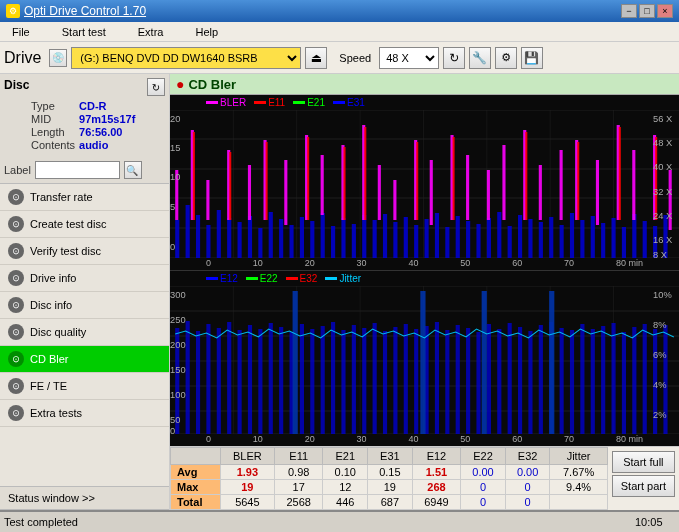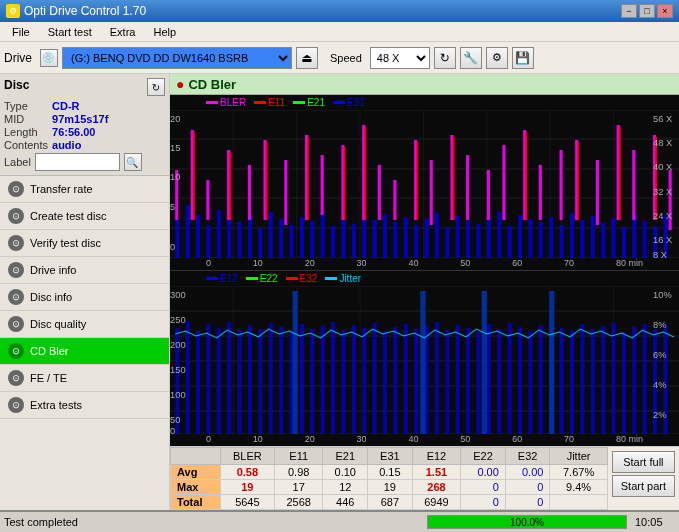--- a/index.html
+++ b/index.html
@@ -2,51 +2,51 @@
 <html><head>
   <meta charset="utf-8">
   <style>
     * { box-sizing: border-box; margin: 0; padding: 0; }
     body { font-family: 'Segoe UI', Tahoma, Arial, sans-serif; font-size: 11px; background: #d4d0c8; width: 679px; height: 532px; overflow: hidden; }
     
     
     .titlebar { background: linear-gradient(to bottom, #4a90d9, #2060b0); color: white; height: 22px; display: flex; align-items: center; padding: 0 6px; justify-content: space-between; }
     .titlebar-left { display: flex; align-items: center; gap: 4px; }
     .titlebar-icon { width: 14px; height: 14px; background: #ffd700; border-radius: 2px; display: flex; align-items: center; justify-content: center; font-size: 9px; }
-    .titlebar-title { font-size: 12px; font-weight: normal; }
+    .titlebar-title { font-size: 12px; font-weight: normal; text-decoration: underline; }
     .titlebar-controls { display: flex; gap: 2px; }
     .titlebar-btn { width: 16px; height: 14px; background: #c0c0c0; border: 1px solid #888; display: flex; align-items: center; justify-content: center; font-size: 9px; cursor: pointer; color: black; }
     .titlebar-btn.close { background: #e08080; }
     
     
-    .menubar { background: #f0ece4; border-bottom: 1px solid #ccc; height: 20px; display: flex; align-items: center; padding: 0 4px; gap: 2px; }
+    .menubar { background: #f0ece4; border-bottom: 1px solid #ccc; height: 20px; display: flex; align-items: center; padding: 0 4px; gap: 16px; }
     .menu-item { padding: 2px 8px; font-size: 11px; cursor: pointer; }
     
     
     .toolbar { background: #f0ece4; border-bottom: 1px solid #ccc; height: 32px; display: flex; align-items: center; padding: 2px 4px; gap: 4px; }
-    .toolbar-label { font-size: 12px; margin-right: 4px; }
-    .drive-select { height: 22px; font-size: 11px; border: 1px solid #888; background: #3b82f6; width: 230px; padding: 0 4px; }
+    .toolbar-label { font-size: 16px; margin-right: 4px; }
+    .drive-select { height: 22px; font-size: 11px; border: 1px solid #888; background: #fde047; width: 230px; padding: 0 4px; }
     .toolbar-btn { height: 22px; width: 22px; border: 1px solid #888; background: linear-gradient(to bottom, #f8f8f8, #ddd); cursor: pointer; display: flex; align-items: center; justify-content: center; font-size: 12px; }
     .speed-label { font-size: 11px; margin-left: 8px; margin-right: 4px; }
     .speed-select { height: 22px; font-size: 11px; border: 1px solid #888; background: white; width: 60px; padding: 0 2px; }
     
     
     .main { display: flex; height: calc(532px - 22px - 20px - 32px - 22px); }
     
     
     .sidebar { width: 170px; background: #e8e4dc; border-right: 1px solid #ccc; display: flex; flex-direction: column; }
     
     
     .disc-panel { background: #e0dcd4; border-bottom: 1px solid #bbb; padding: 4px; }
     .disc-header { display: flex; justify-content: space-between; margin-bottom: 4px; }
     .disc-title { font-size: 12px; font-weight: bold; }
-    .disc-info { display: grid; grid-template-columns: auto 1fr; gap: 1px 4px; font-size: 11px; }
+    .disc-info { display: grid; grid-template-columns: auto 1fr; gap: 1px 4px; font-size: 11px; margin-left: 27px; }
     .disc-info-label { color: #333; }
     .disc-info-value { color: #0000cc; font-weight: bold; }
-    .disc-label-row { display: flex; align-items: center; gap: 4px; margin-top: 2px; }
+    .disc-label-row { display: flex; align-items: center; gap: 4px; margin-top: 10px; }
     .disc-label-input { height: 18px; width: 85px; border: 1px solid #888; font-size: 10px; padding: 0 2px; }
     .disc-icon-btn { width: 18px; height: 18px; border: 1px solid #888; background: linear-gradient(to bottom, #f8f8f8, #ddd); cursor: pointer; display: flex; align-items: center; justify-content: center; font-size: 10px; }
     
     
     .nav-items { flex: 1; overflow-y: auto; }
     .nav-item { display: flex; align-items: center; gap: 6px; padding: 5px 8px; cursor: pointer; font-size: 11px; border-bottom: 1px solid #d0ccc4; }
     .nav-item.active { background: #00cc00; color: white; }
     .nav-item .nav-icon { width: 16px; height: 16px; border-radius: 50%; background: #666; display: flex; align-items: center; justify-content: center; font-size: 9px; color: white; flex-shrink: 0; }
     .nav-item.active .nav-icon { background: rgba(0,0,0,0.3); }
     
@@ -64,21 +64,21 @@
     
     .chart-top { flex: 1; position: relative; background: #0a0a0a; }
     .chart-bottom { flex: 1; position: relative; background: #0a0a0a; border-top: 1px solid #333; }
     .legend-item { display: flex; align-items: center; gap: 2px; }
     .legend-text { color: white; font-size: 10px; }
     .stats-table { width: 100%; border-collapse: collapse; font-size: 11px; }
     .stats-table th { background: #d8d4cc; padding: 2px 6px; text-align: center; border: 1px solid #bbb; font-weight: normal; }
     .stats-table td { padding: 1px 6px; text-align: center; border: 1px solid #ccc; }
     .stats-table .row-label { text-align: left; font-weight: bold; background: #fdba74; }
     .stats-table .red-val { color: #cc0000; font-weight: bold; }
-    .stats-table .blue-val { color: #0000cc; text-align: right; }
+    .stats-table .blue-val { color: #0000cc; }
     
     
     .start-buttons { display: flex; flex-direction: column; gap: 2px; padding: 4px; }
     .start-btn { height: 22px; border: 1px solid #888; background: linear-gradient(to bottom, #f8f8f8, #ddd); cursor: pointer; font-size: 11px; padding: 0 8px; white-space: nowrap; }
     
     
     .statusbar { background: #d4d0c8; border-top: 2px solid #888; height: 22px; display: flex; align-items: center; padding: 9px 4px; gap: 8px; }
     .status-text { font-size: 11px; flex: 1; }
     .progress-container { width: 200px; height: 14px; border: 1px solid #888; background: white; position: relative; }
     .progress-bar { height: 100%; background: #00cc00; position: absolute; top: 0; left: 0; }
@@ -191,20 +191,25 @@
       <div class="nav-item">
         <div class="nav-icon">⊙</div>
         <span>FE / TE</span>
       </div>
       <div class="nav-item">
         <div class="nav-icon">⊙</div>
         <span>Extra tests</span>
       </div>
     </div>
 
+    <div class="sidebar-status">
+      <button class="sidebar-status-btn">
+        <span>Status window &gt;&gt;</span>
+      </button>
+    </div>
   </div>
 
   <div class="content">
 
     <div class="chart-header">
       <span class="chart-header-icon">●</span>
       <span class="chart-header-title">CD Bler</span>
     </div>
 
     <div class="charts-area">
@@ -504,21 +509,21 @@
               <th>E31</th>
               <th>E12</th>
               <th>E22</th>
               <th>E32</th>
               <th>Jitter</th>
             </tr>
           </thead>
           <tbody>
             <tr>
               <td class="row-label">Avg</td>
-              <td class="red-val">0.58</td>
+              <td class="red-val">1.93</td>
               <td>0.98</td>
               <td>0.10</td>
               <td>0.15</td>
               <td class="red-val">1.51</td>
               <td class="blue-val">0.00</td>
               <td class="blue-val">0.00</td>
               <td>7.67%</td>
             </tr>
             <tr>
               <td class="row-label">Max</td>
@@ -550,18 +555,14 @@
         <button class="start-btn">Start part</button>
       </div>
     </div>
 
   </div>
 
 </div>
 
 <div class="statusbar">
   <span class="status-text">Test completed</span>
-  <div class="progress-container">
-    <div class="progress-bar" style="width: 100%;"></div>
-    <div class="progress-text">100.0%</div>
-  </div>
   <span class="time-text">10:05</span>
 </div>
 
 </body></html>

